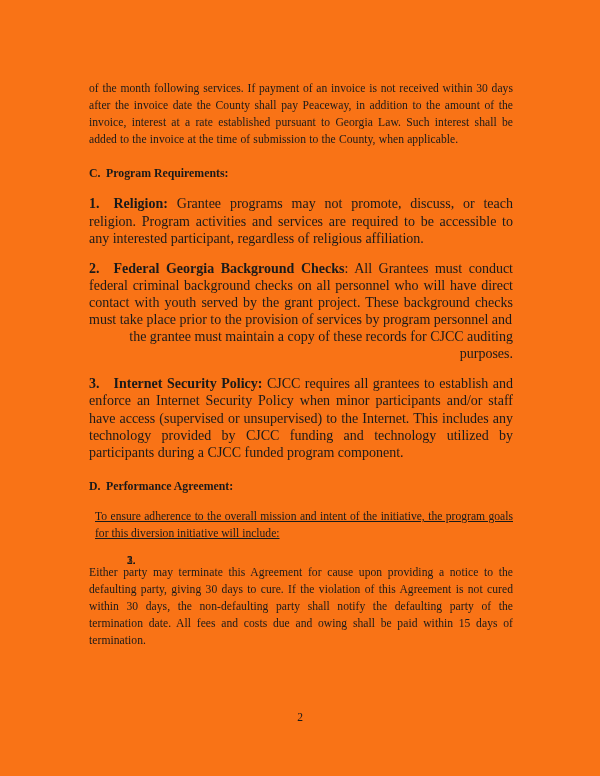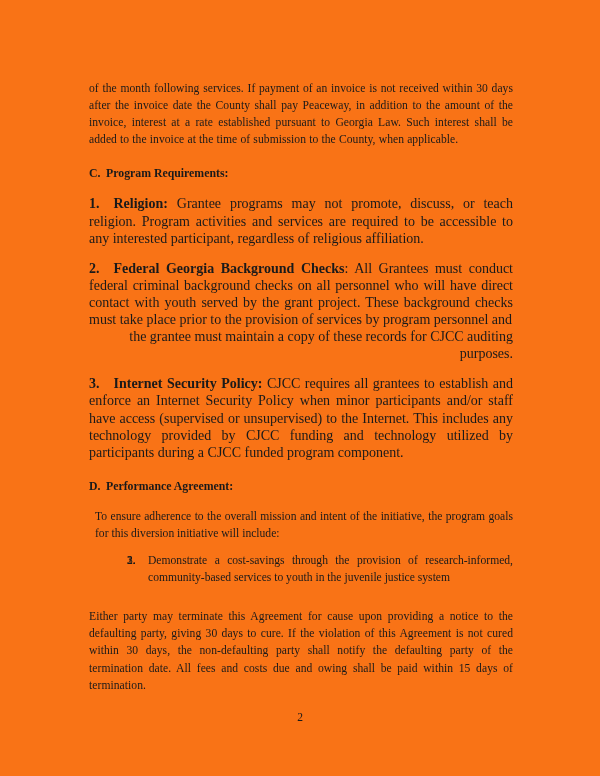--- a/index.html
+++ b/index.html
@@ -68,20 +68,21 @@
     margin-left: 36px;
     text-align: right;
     margin-top: 0;
   }
   .intro-para {
     font-size: 11.6px;
     line-height: 17.1px;
     text-align: justify;
     margin: 0 0 10px 6px;
     width: 418px;
+    text-decoration: underline;
   }
   ol.goals {
     margin: 0 0 13px 0;
     padding: 0 0 0 0;
     list-style: none;
     width: 424px;
   }
   ol.goals > li {
     font-size: 11.6px;
     line-height: 17.1px;
@@ -159,21 +160,20 @@
 
     <ol class="goals">
       <li>
         <span class="marker">1.</span>
       </li>
       <li>
         <span class="marker">2.</span>
       </li>
       <li>
         <span class="marker">3.</span>
-        <span class="goal-text">Demonstrate a cost-savings through the provision of research-informed, community-based services to youth in the juvenile justice system</span>
       </li>
     </ol>
 
     <div class="spacer-md"></div>
 
 
     <p class="para">Either party may terminate this Agreement for cause upon providing a notice to the defaulting party, giving 30 days to cure.  If the violation of this Agreement is not cured within 30 days, the non-defaulting party shall notify the defaulting party of the termination date.   All fees and costs due and owing shall be paid within 15 days of termination.</p>
 
   </div>
 

